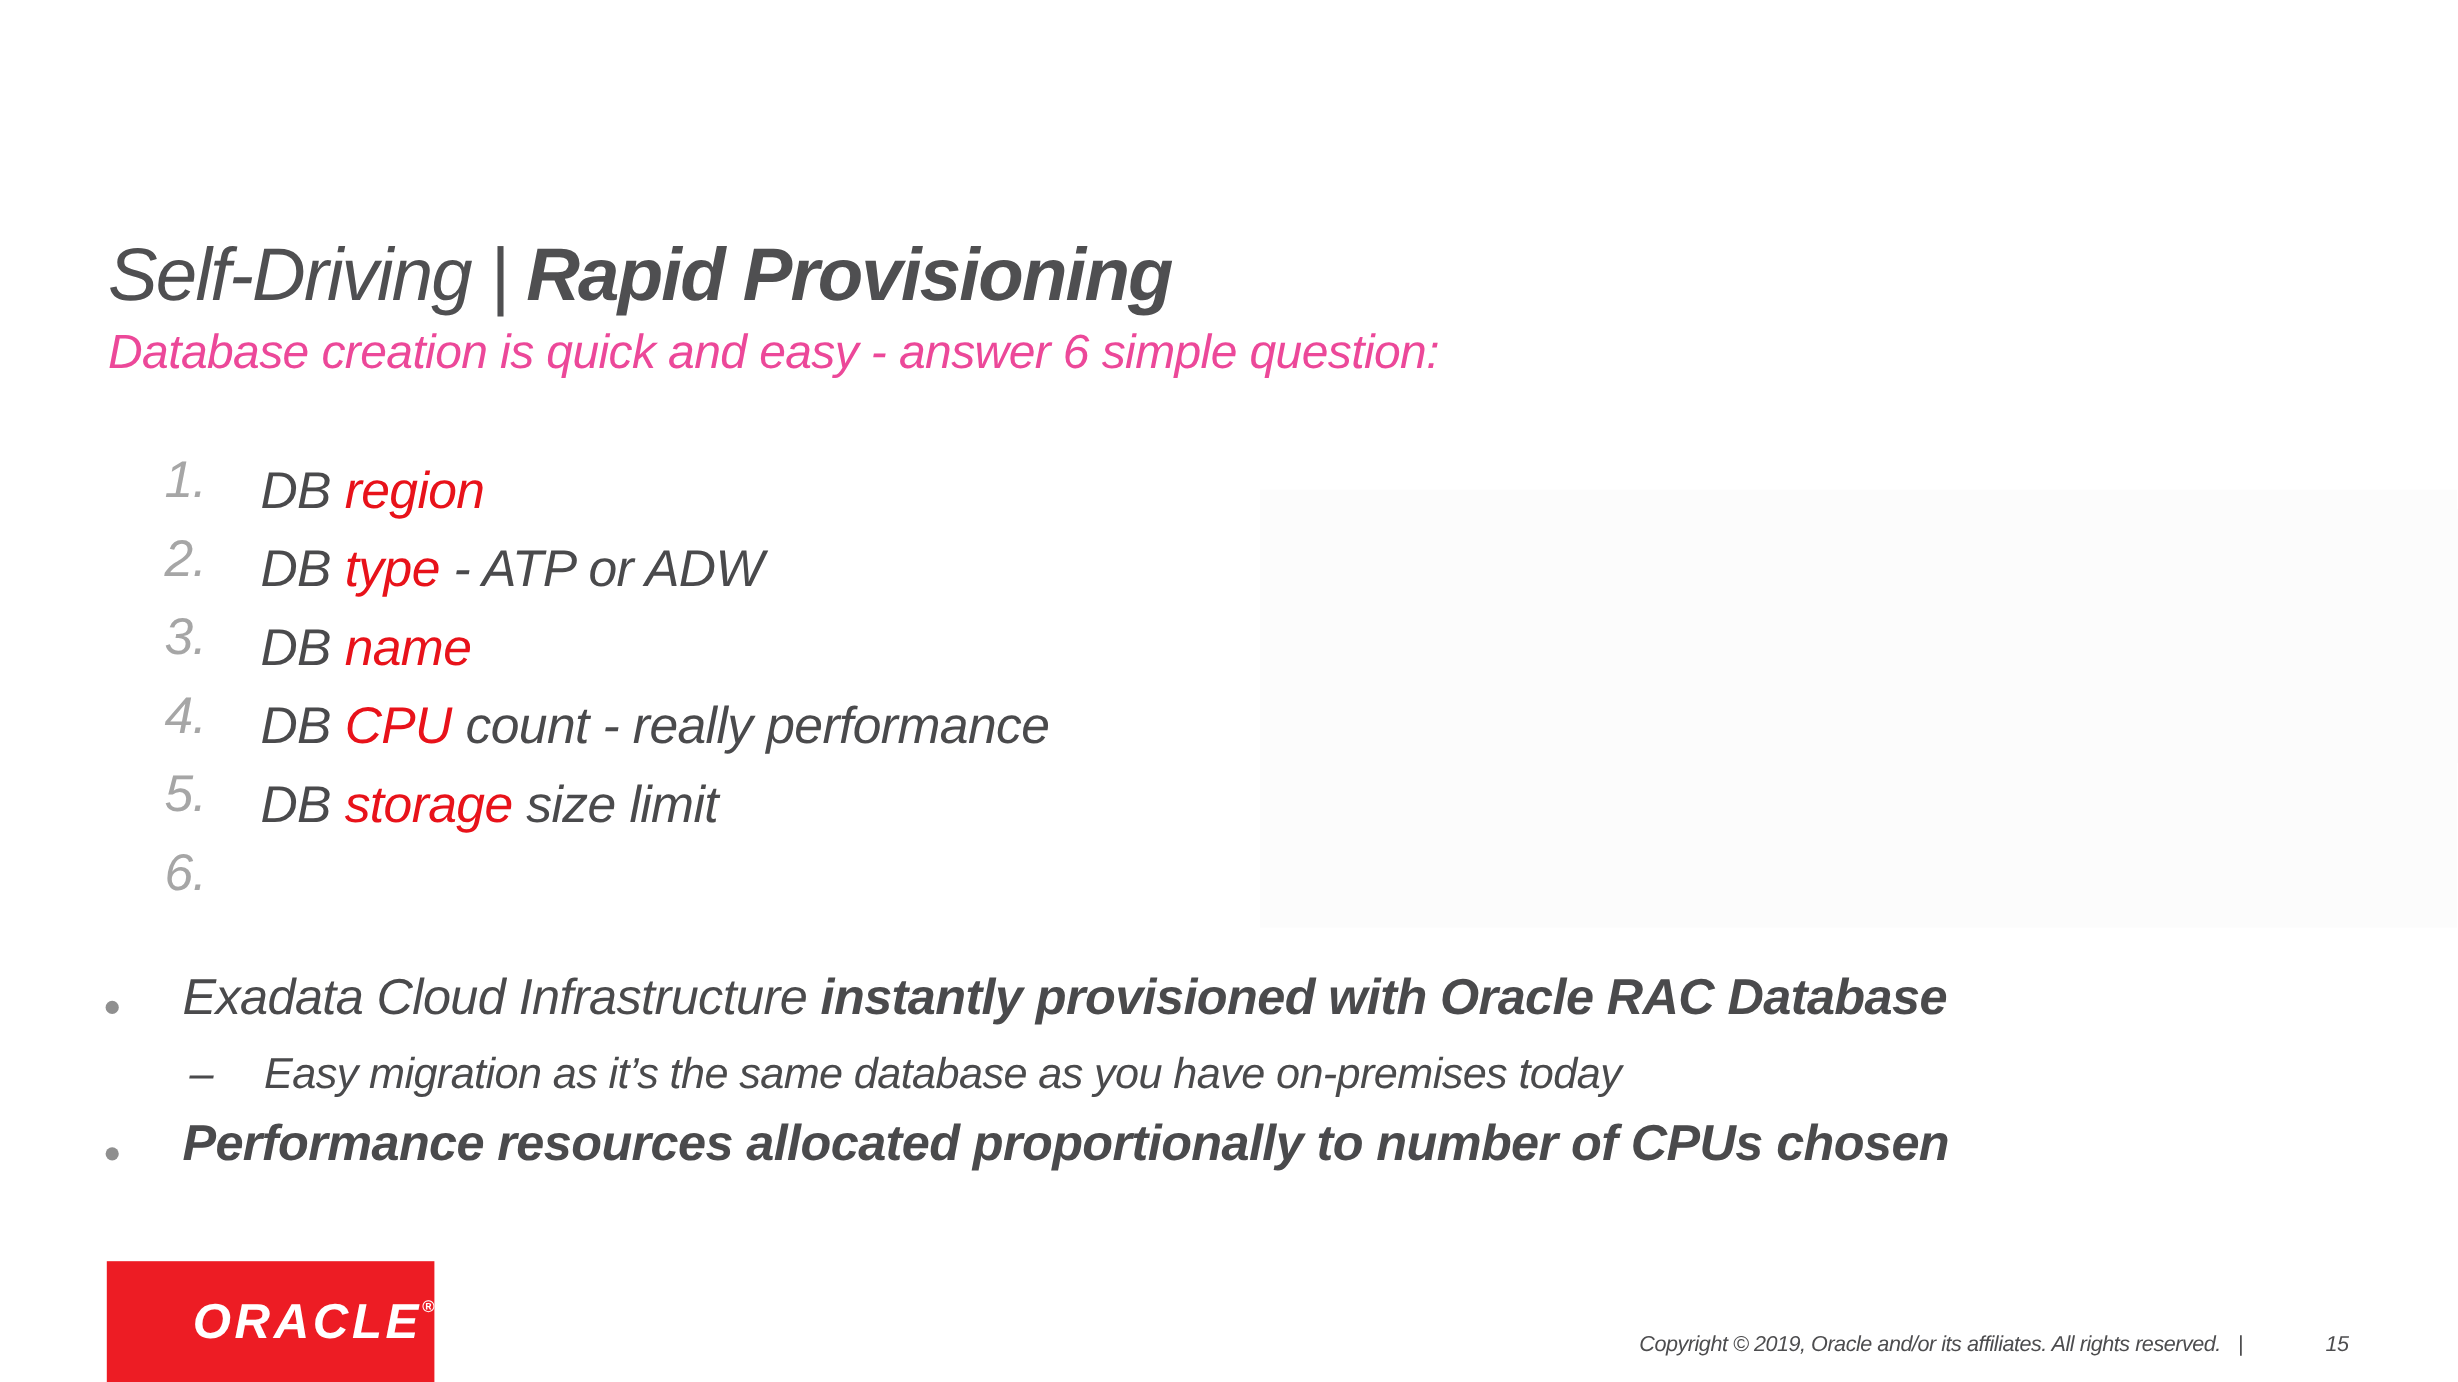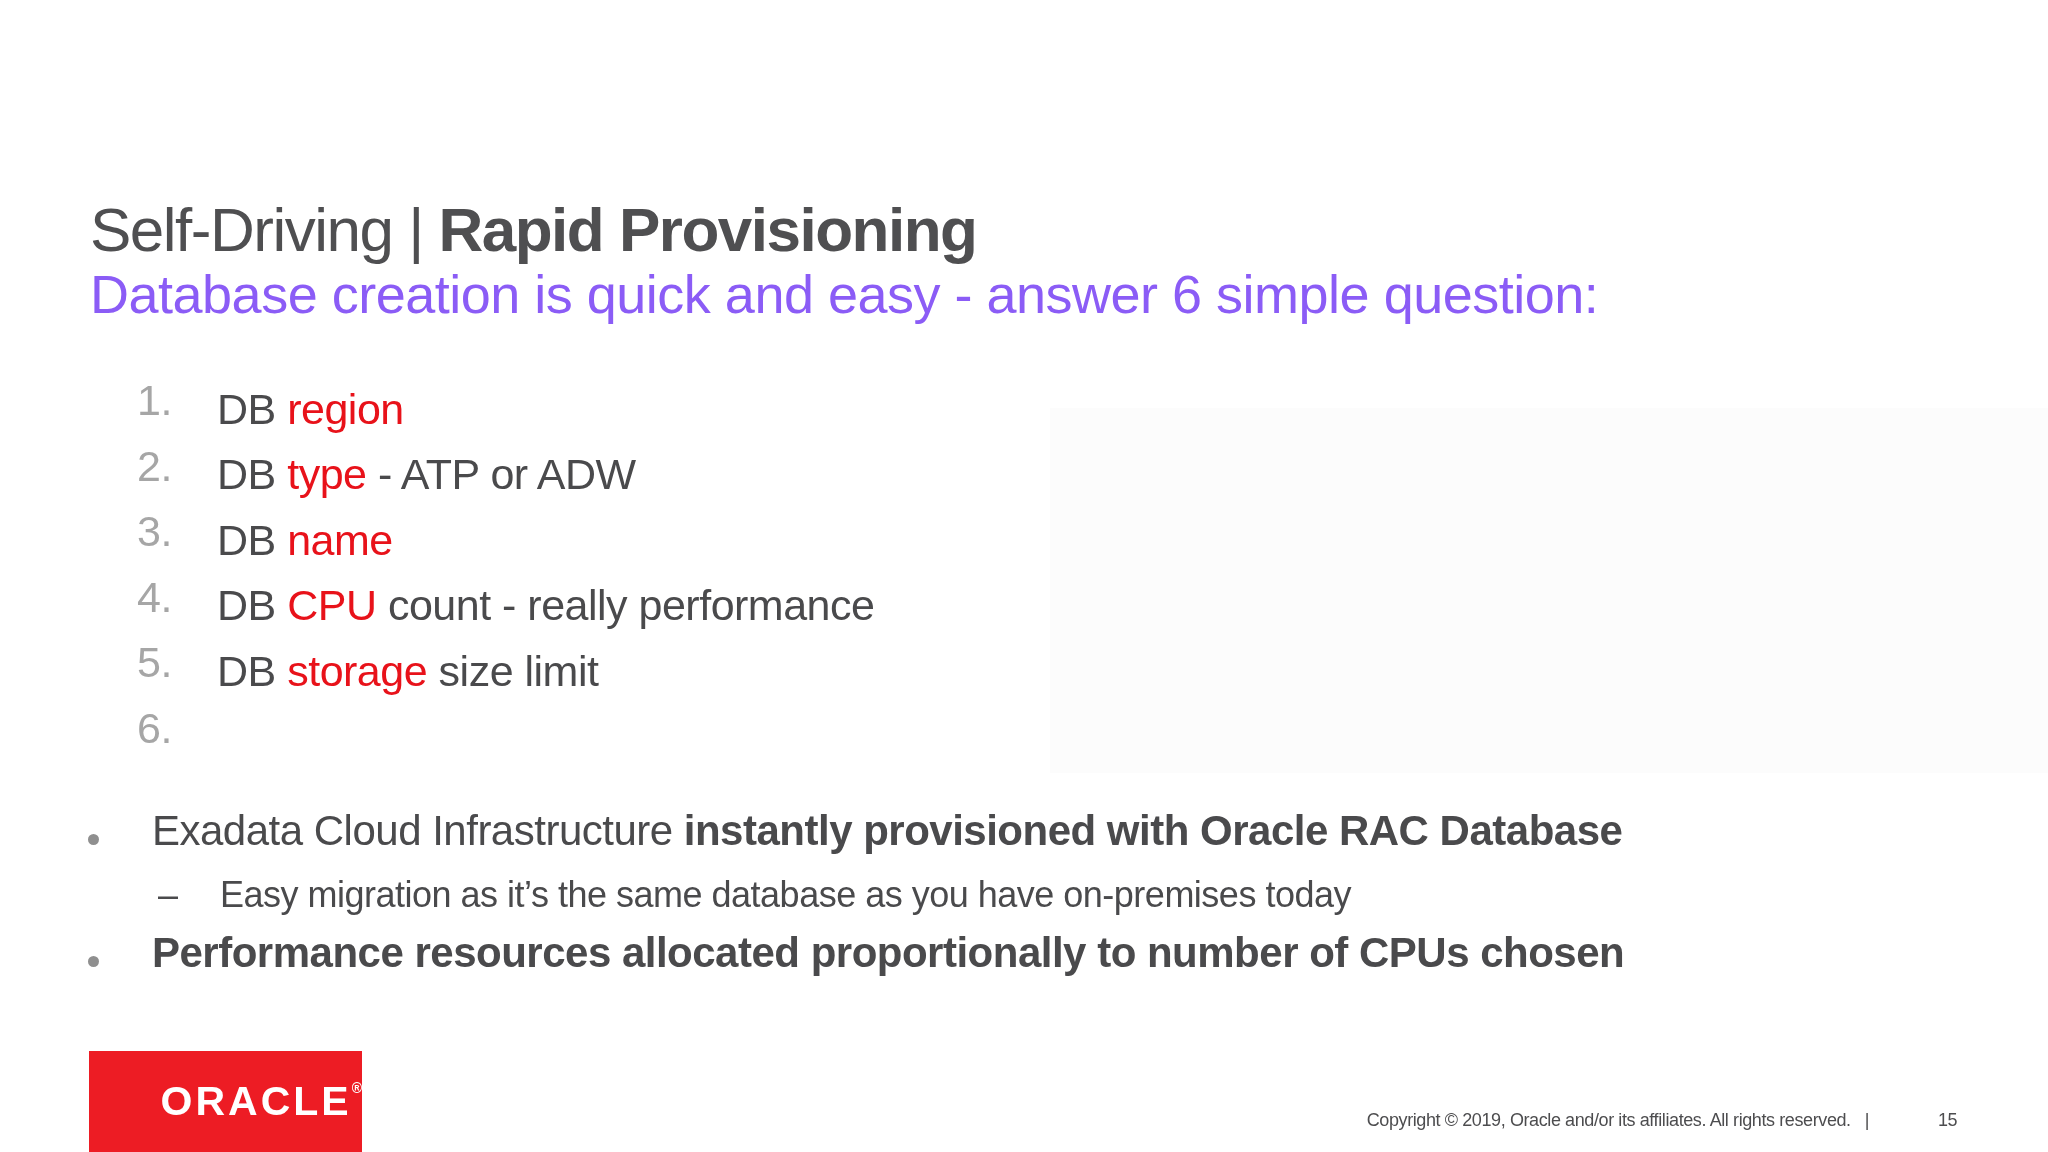--- a/index.html
+++ b/index.html
@@ -5,20 +5,21 @@
   html, body { margin: 0; padding: 0; background: #ffffff; }
   .slide {
     position: relative;
     width: 2048px;
     height: 1152px;
     background: #ffffff;
     overflow: hidden;
     font-family: "Liberation Sans", sans-serif;
     color: #4a4a4c;
     letter-spacing: -0.5px;
+    font-style: italic;
   }
 
   
   .faint-panel {
     position: absolute;
     left: 1050px; top: 408px;
     width: 998px; height: 365px;
     background: #fcfcfc;
   }
 
@@ -32,23 +33,23 @@
     color: #4f4f51;
     font-weight: 400;
     white-space: nowrap;
   }
   .title .bold { font-weight: 700; }
 
   
   .subtitle {
     position: absolute;
     left: 90px; top: 268px;
-    font-size: 54px;
+    font-size: 40px;
     line-height: 52px;
-    color: #8b5cf6;
+    color: #ec4899;
     white-space: nowrap;
   }
 
   
   .qlist {
     position: absolute;
     left: 137px; top: 368px;
     list-style: none; margin: 0; padding: 0;
   }
   .qrow {

